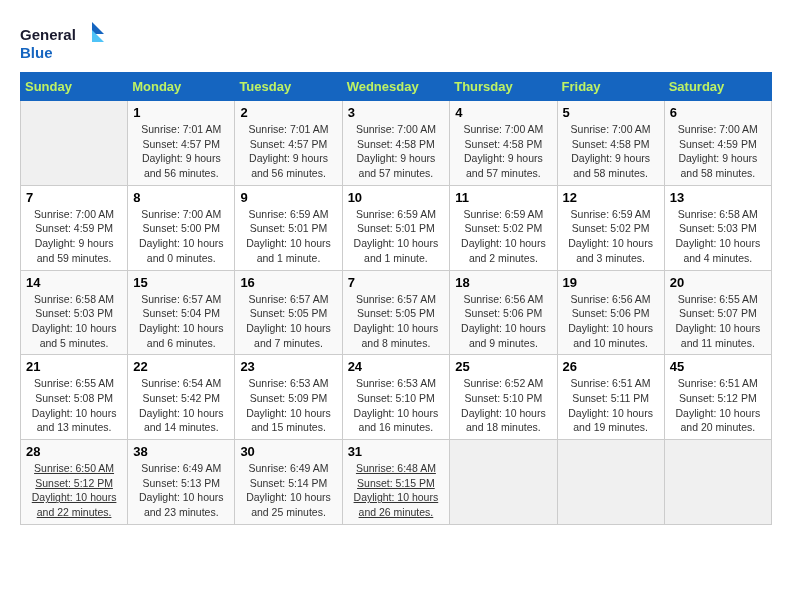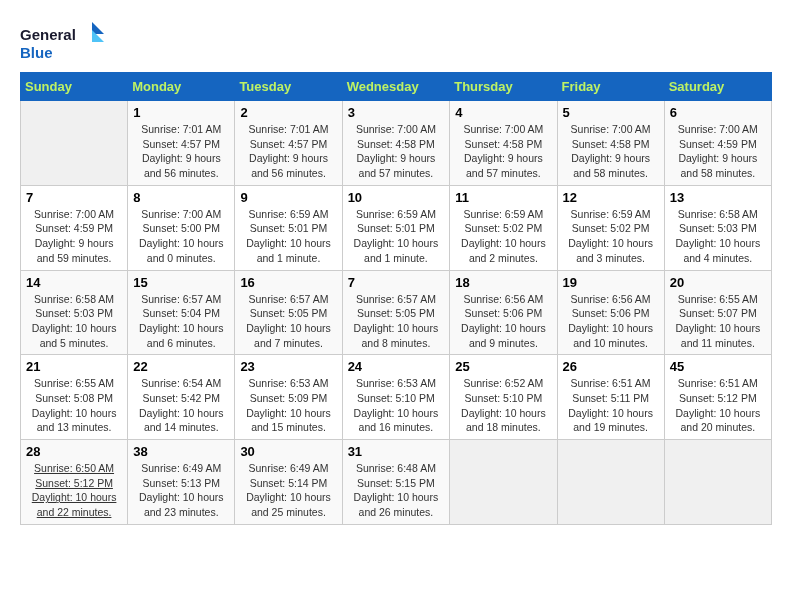--- a/index.html
+++ b/index.html
@@ -321,21 +321,21 @@
         </td>
         <td>
           <div class="day-num">30</div>
           <div class="day-info" style="white-space: pre-line;">Sunrise: 6:49 AM
 Sunset: 5:14 PM
 Daylight: 10 hours
 and 25 minutes.</div>
         </td>
         <td>
           <div class="day-num">31</div>
-          <div class="day-info" style="white-space: pre-line;">Sunrise: 6:48 AM
+          <div class="day-info" style="white-space: pre-line; text-decoration: underline;">Sunrise: 6:48 AM
 Sunset: 5:15 PM
 Daylight: 10 hours
 and 26 minutes.</div>
         </td>
         <td class="empty"></td>
         <td class="empty"></td>
         <td class="empty"></td>
       </tr>
     </tbody>
 </table>

